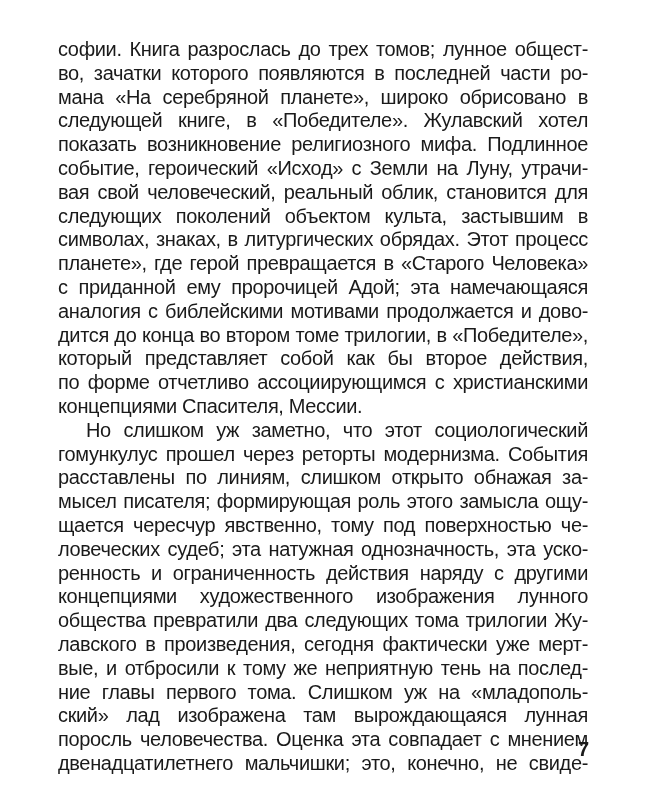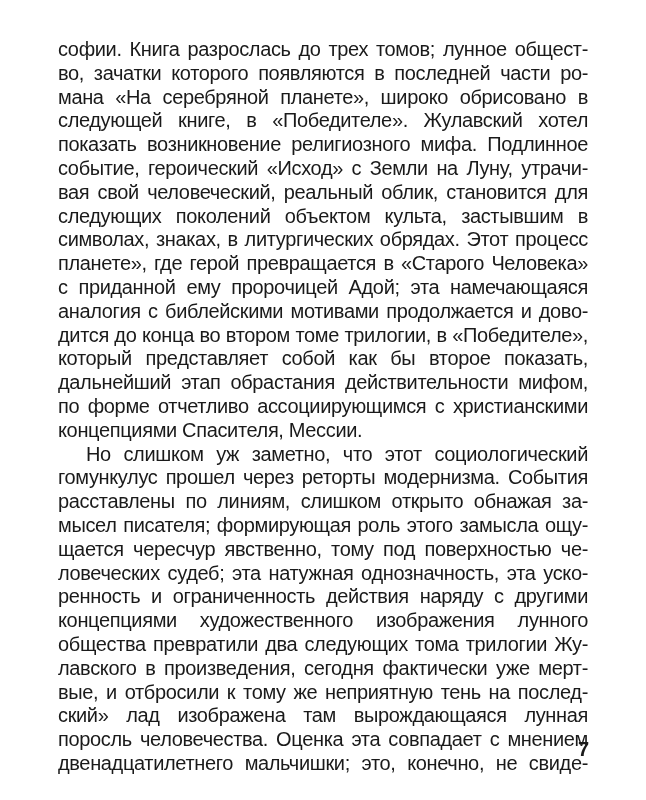--- a/index.html
+++ b/index.html
@@ -59,37 +59,37 @@
     <span class="line">следующей книге, в «Победителе». Жулавский хотел</span>
     <span class="line">показать возникновение религиозного мифа. Подлинное</span>
     <span class="line">событие, героический «Исход» с Земли на Луну, утрачи-</span>
     <span class="line">вая свой человеческий, реальный облик, становится для</span>
     <span class="line">следующих поколений объектом культа, застывшим в</span>
     <span class="line">символах, знаках, в литургических обрядах. Этот процесс</span>
     <span class="line">планете», где герой превращается в «Старого Человека»</span>
     <span class="line">с приданной ему пророчицей Адой; эта намечающаяся</span>
     <span class="line">аналогия с библейскими мотивами продолжается и дово-</span>
     <span class="line">дится до конца во втором томе трилогии, в «Победителе»,</span>
-    <span class="line">который представляет собой как бы второе показать,</span>
-    <span class="line">дальнейший этап обрастания действительности мифом,</span>
+    <span class="line">который представляет собой как бы второе действия,</span>
     <span class="line">по форме отчетливо ассоциирующимся с христианскими</span>
     <span class="line last">концепциями Спасителя, Мессии.</span>
   </div>
   <div class="paragraph">
     <span class="line indent">Но слишком уж заметно, что этот социологический</span>
     <span class="line">гомункулус прошел через реторты модернизма. События</span>
     <span class="line">расставлены по линиям, слишком открыто обнажая за-</span>
     <span class="line">мысел писателя; формирующая роль этого замысла ощу-</span>
     <span class="line">щается чересчур явственно, тому под поверхностью че-</span>
     <span class="line">ловеческих судеб; эта натужная однозначность, эта уско-</span>
     <span class="line">ренность и ограниченность действия наряду с другими</span>
     <span class="line">концепциями художественного изображения лунного</span>
     <span class="line">общества превратили два следующих тома трилогии Жу-</span>
     <span class="line">лавского в произведения, сегодня фактически уже мерт-</span>
     <span class="line">вые, и отбросили к тому же неприятную тень на послед-</span>
+    <span class="line">ние главы первого тома. Слишком уж на «младополь-</span>
     <span class="line">ский» лад изображена там вырождающаяся лунная</span>
     <span class="line">поросль человечества. Оценка эта совпадает с мнением</span>
     <span class="line">двенадцатилетнего мальчишки; это, конечно, не свиде-</span>
 
   </div>
 </div>
 
 <div class="page-number">7</div>
 
 </body></html>

